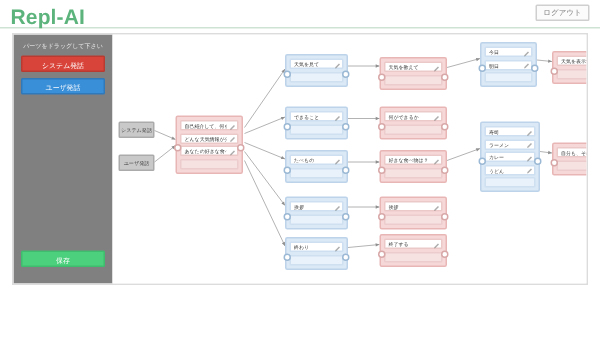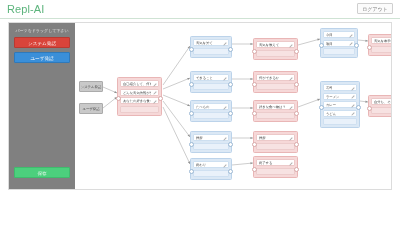--- a/index.html
+++ b/index.html
@@ -12,21 +12,21 @@
   #app{position:relative;width:400px;height:198px;background:#fff;}
 
   
   .header{
     position:absolute;left:0;top:0;width:400px;height:18px;
     background:#ffffff;
     border-bottom:1px solid #cfe3d4;
   }
   .brand{
     position:absolute;left:7px;top:3px;
-    font-size:11px;font-weight:normal;color:#5cb47c;
+    font-size:14px;font-weight:bold;color:#5cb47c;
     letter-spacing:.1px;white-space:nowrap;
   }
   .logout-btn{
     position:absolute;right:7px;top:3px;
     min-width:36px;height:11px;line-height:11px;
     padding:0 4px;
     background:#fbfbfb;border:1px solid #cfcfcf;border-radius:1px;
     font-size:5px;color:#7d7d7d;text-align:center;
     box-sizing:border-box;white-space:nowrap;
   }

